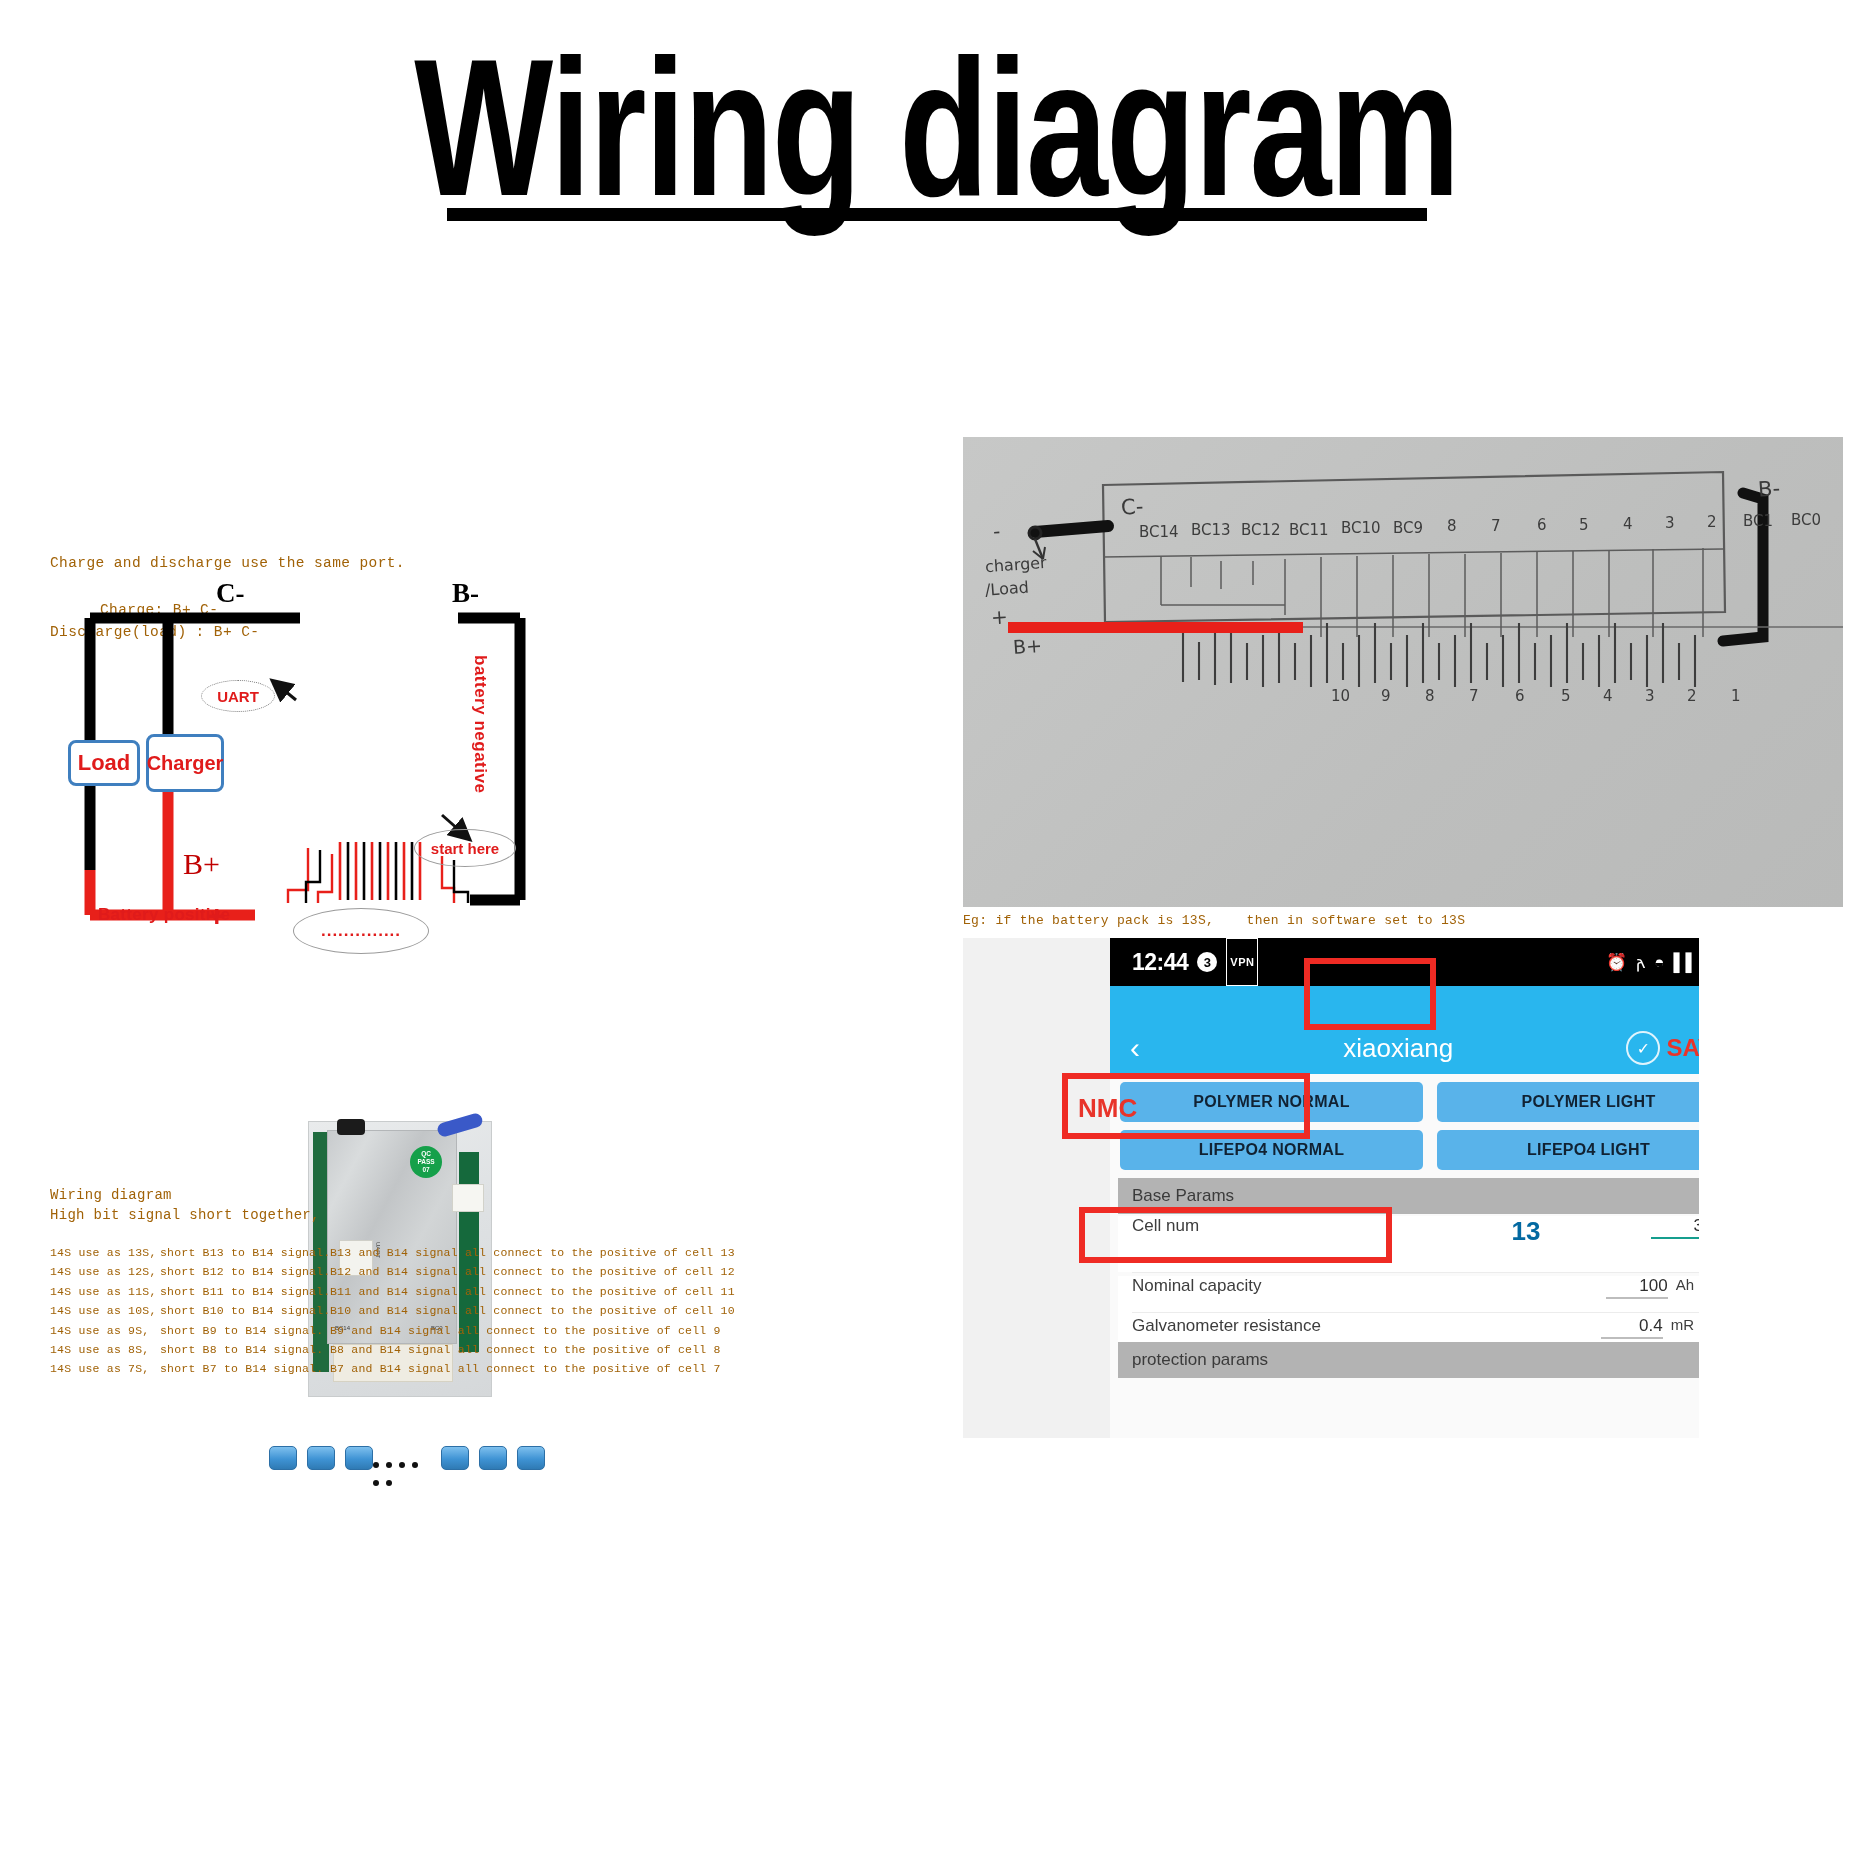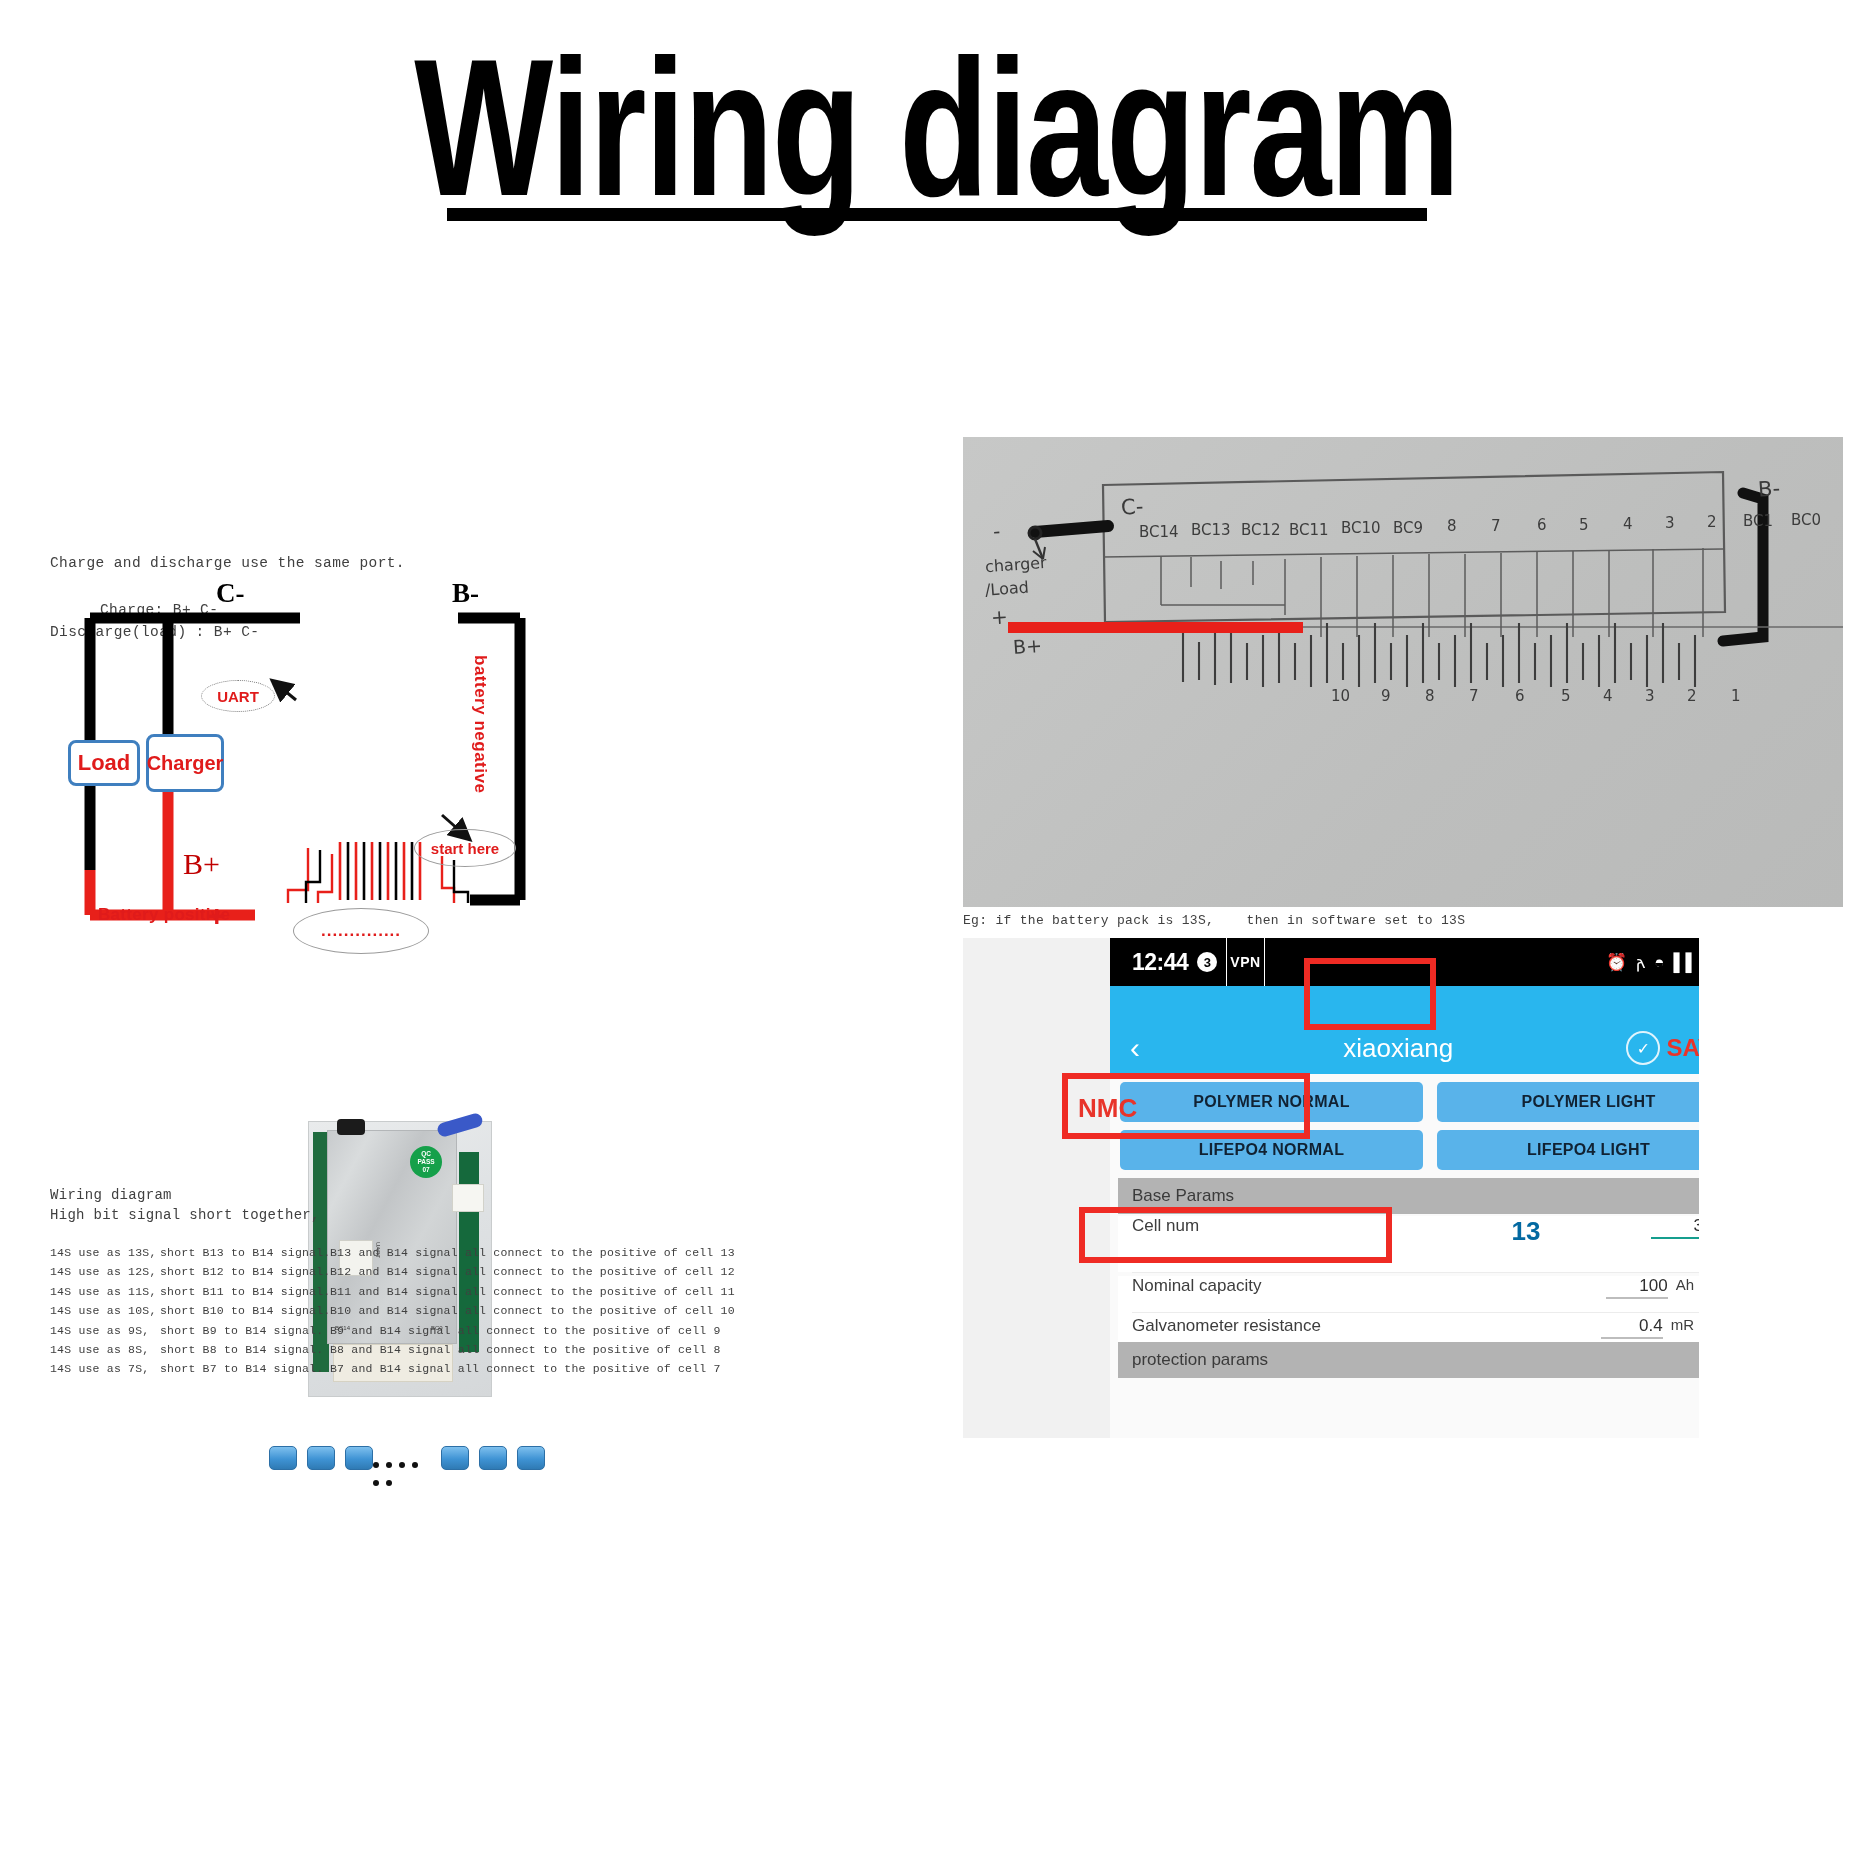--- a/index.html
+++ b/index.html
@@ -19,21 +19,21 @@
     transform:scaleX(0.92) scaleY(1.22);
     transform-origin:center top;
     white-space:nowrap;
   }
   #title-rule{
     width:980px;height:13px;background:#000;margin:22px auto 0 auto;
   }
 
   
   #left-col{position:absolute;left:50px;top:555px;width:620px;}
-  .mono{font-family:"Liberation Mono","DejaVu Sans Mono",monospace;color:#404040;}
+  .mono{font-family:"Liberation Mono","DejaVu Sans Mono",monospace;color:#a16207;}
   #charge-note{font-size:14.5px;letter-spacing:.4px;}
   #charge-lines{margin-top:28px;font-size:14.5px;line-height:22px;letter-spacing:.4px;}
   #charge-lines .l1{padding-left:50px;}
 
   
   #bms-figure{position:absolute;left:50px;top:570px;width:620px;height:400px;}
   #bms-canvas{position:absolute;left:0;top:0;}
   .fig-label{position:absolute;font-weight:bold;}
   #label-cminus{left:216px;top:578px;font-size:27px;color:#000;font-family:"Liberation Serif",serif;}
   #label-bminus{left:452px;top:578px;font-size:27px;color:#000;font-family:"Liberation Serif",serif;}
@@ -134,21 +134,21 @@
     background:#f1f1f1;overflow:hidden;
   }
   #phone-inner{position:absolute;left:147px;top:0;width:640px;height:500px;background:#fafafa;}
   #statusbar{
     position:absolute;left:0;top:0;width:640px;height:48px;background:#000;color:#fff;
     display:flex;align-items:center;justify-content:space-between;padding:0 22px;box-sizing:border-box;
   }
   #sb-left{display:flex;align-items:center;gap:9px;}
   #sb-time{font-size:23px;font-weight:bold;letter-spacing:-.5px;}
   #sb-badge{width:20px;height:20px;border-radius:50%;background:#fff;color:#000;font-size:13px;font-weight:bold;display:flex;align-items:center;justify-content:center;}
-  #sb-vpn{border:1.5px solid #fff;font-size:14px;padding:17px 3px;letter-spacing:.5px;font-weight:bold;}
+  #sb-vpn{border:1.5px solid #fff;font-size:11px;padding:17px 3px;letter-spacing:.5px;font-weight:bold;}
   #sb-right{display:flex;align-items:center;gap:9px;}
   .sbi{font-size:17px;line-height:17px;}
   #sb-batt{border:1.6px solid #fff;border-radius:3px;font-size:12px;font-weight:bold;padding:0px 3px;}
   #appbar{
     position:absolute;left:0;top:48px;width:640px;height:88px;background:#29b6ee;
     display:flex;align-items:flex-end;
   }
   #appbar-row{display:flex;align-items:center;width:640px;height:52px;padding:0 20px;box-sizing:border-box;}
   #back-chevron{color:#fff;font-size:30px;font-weight:300;width:40px;}
   #app-title{flex:1;text-align:center;color:#fff;font-size:26px;}

